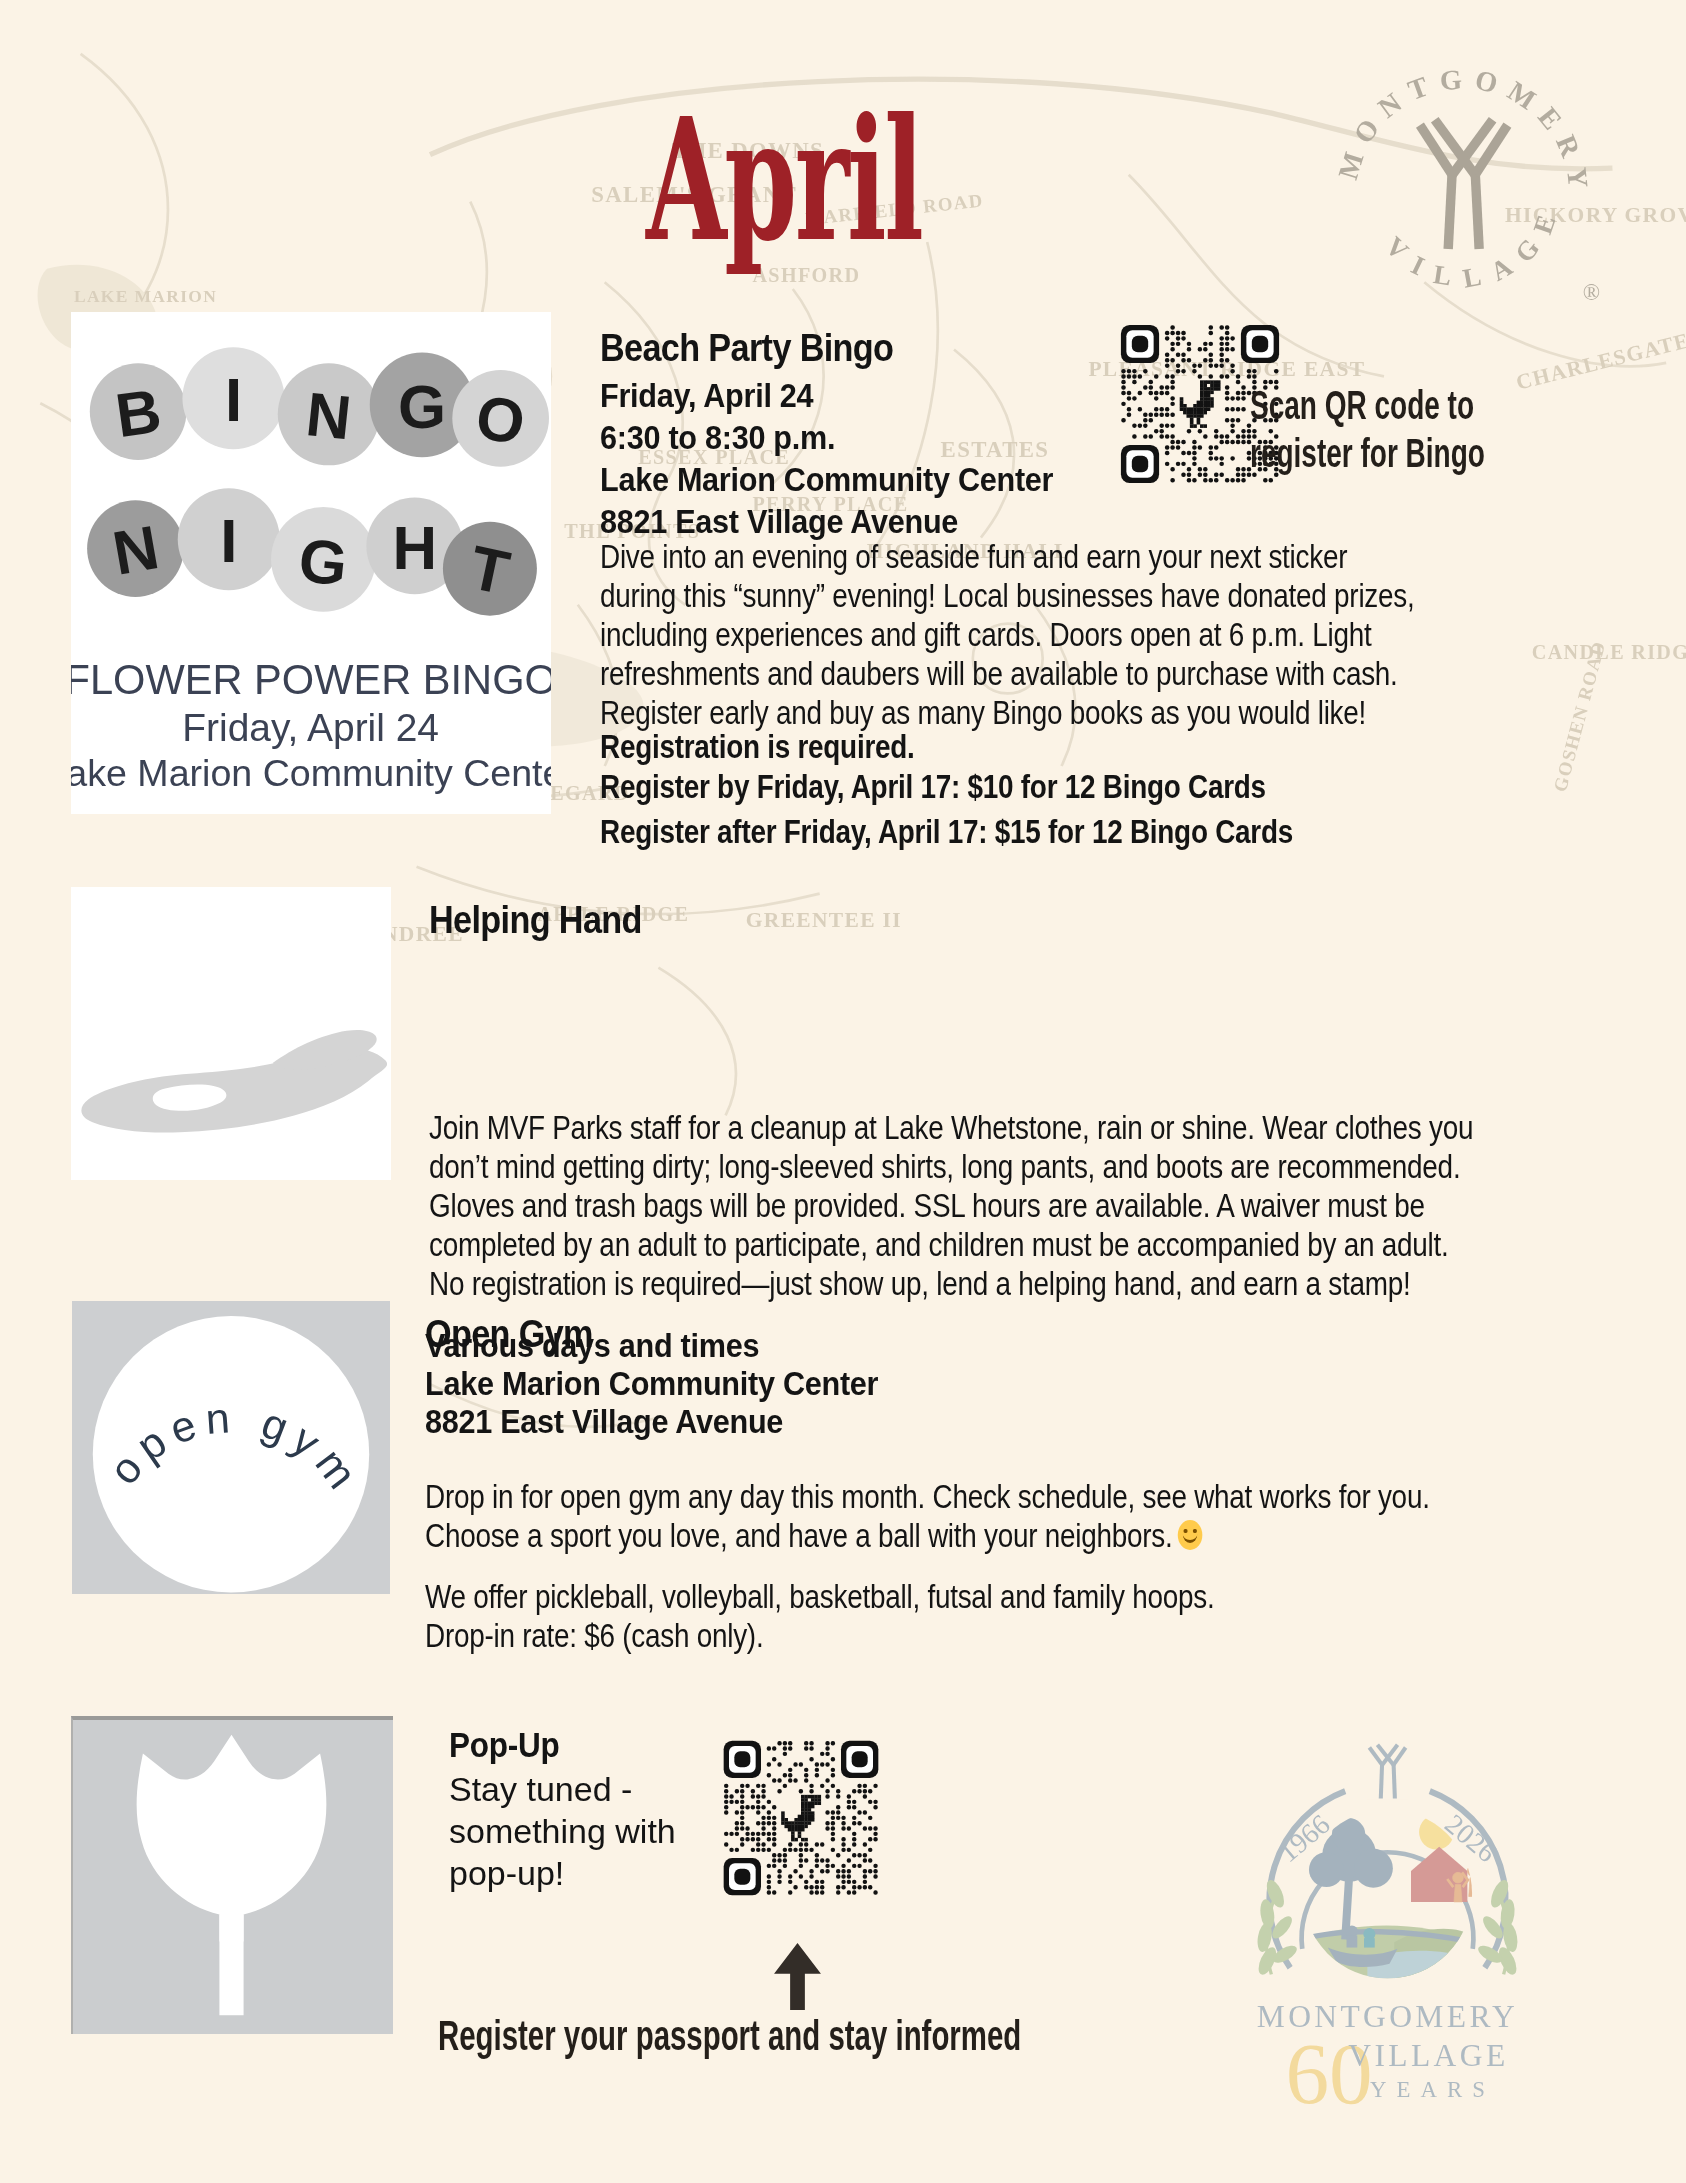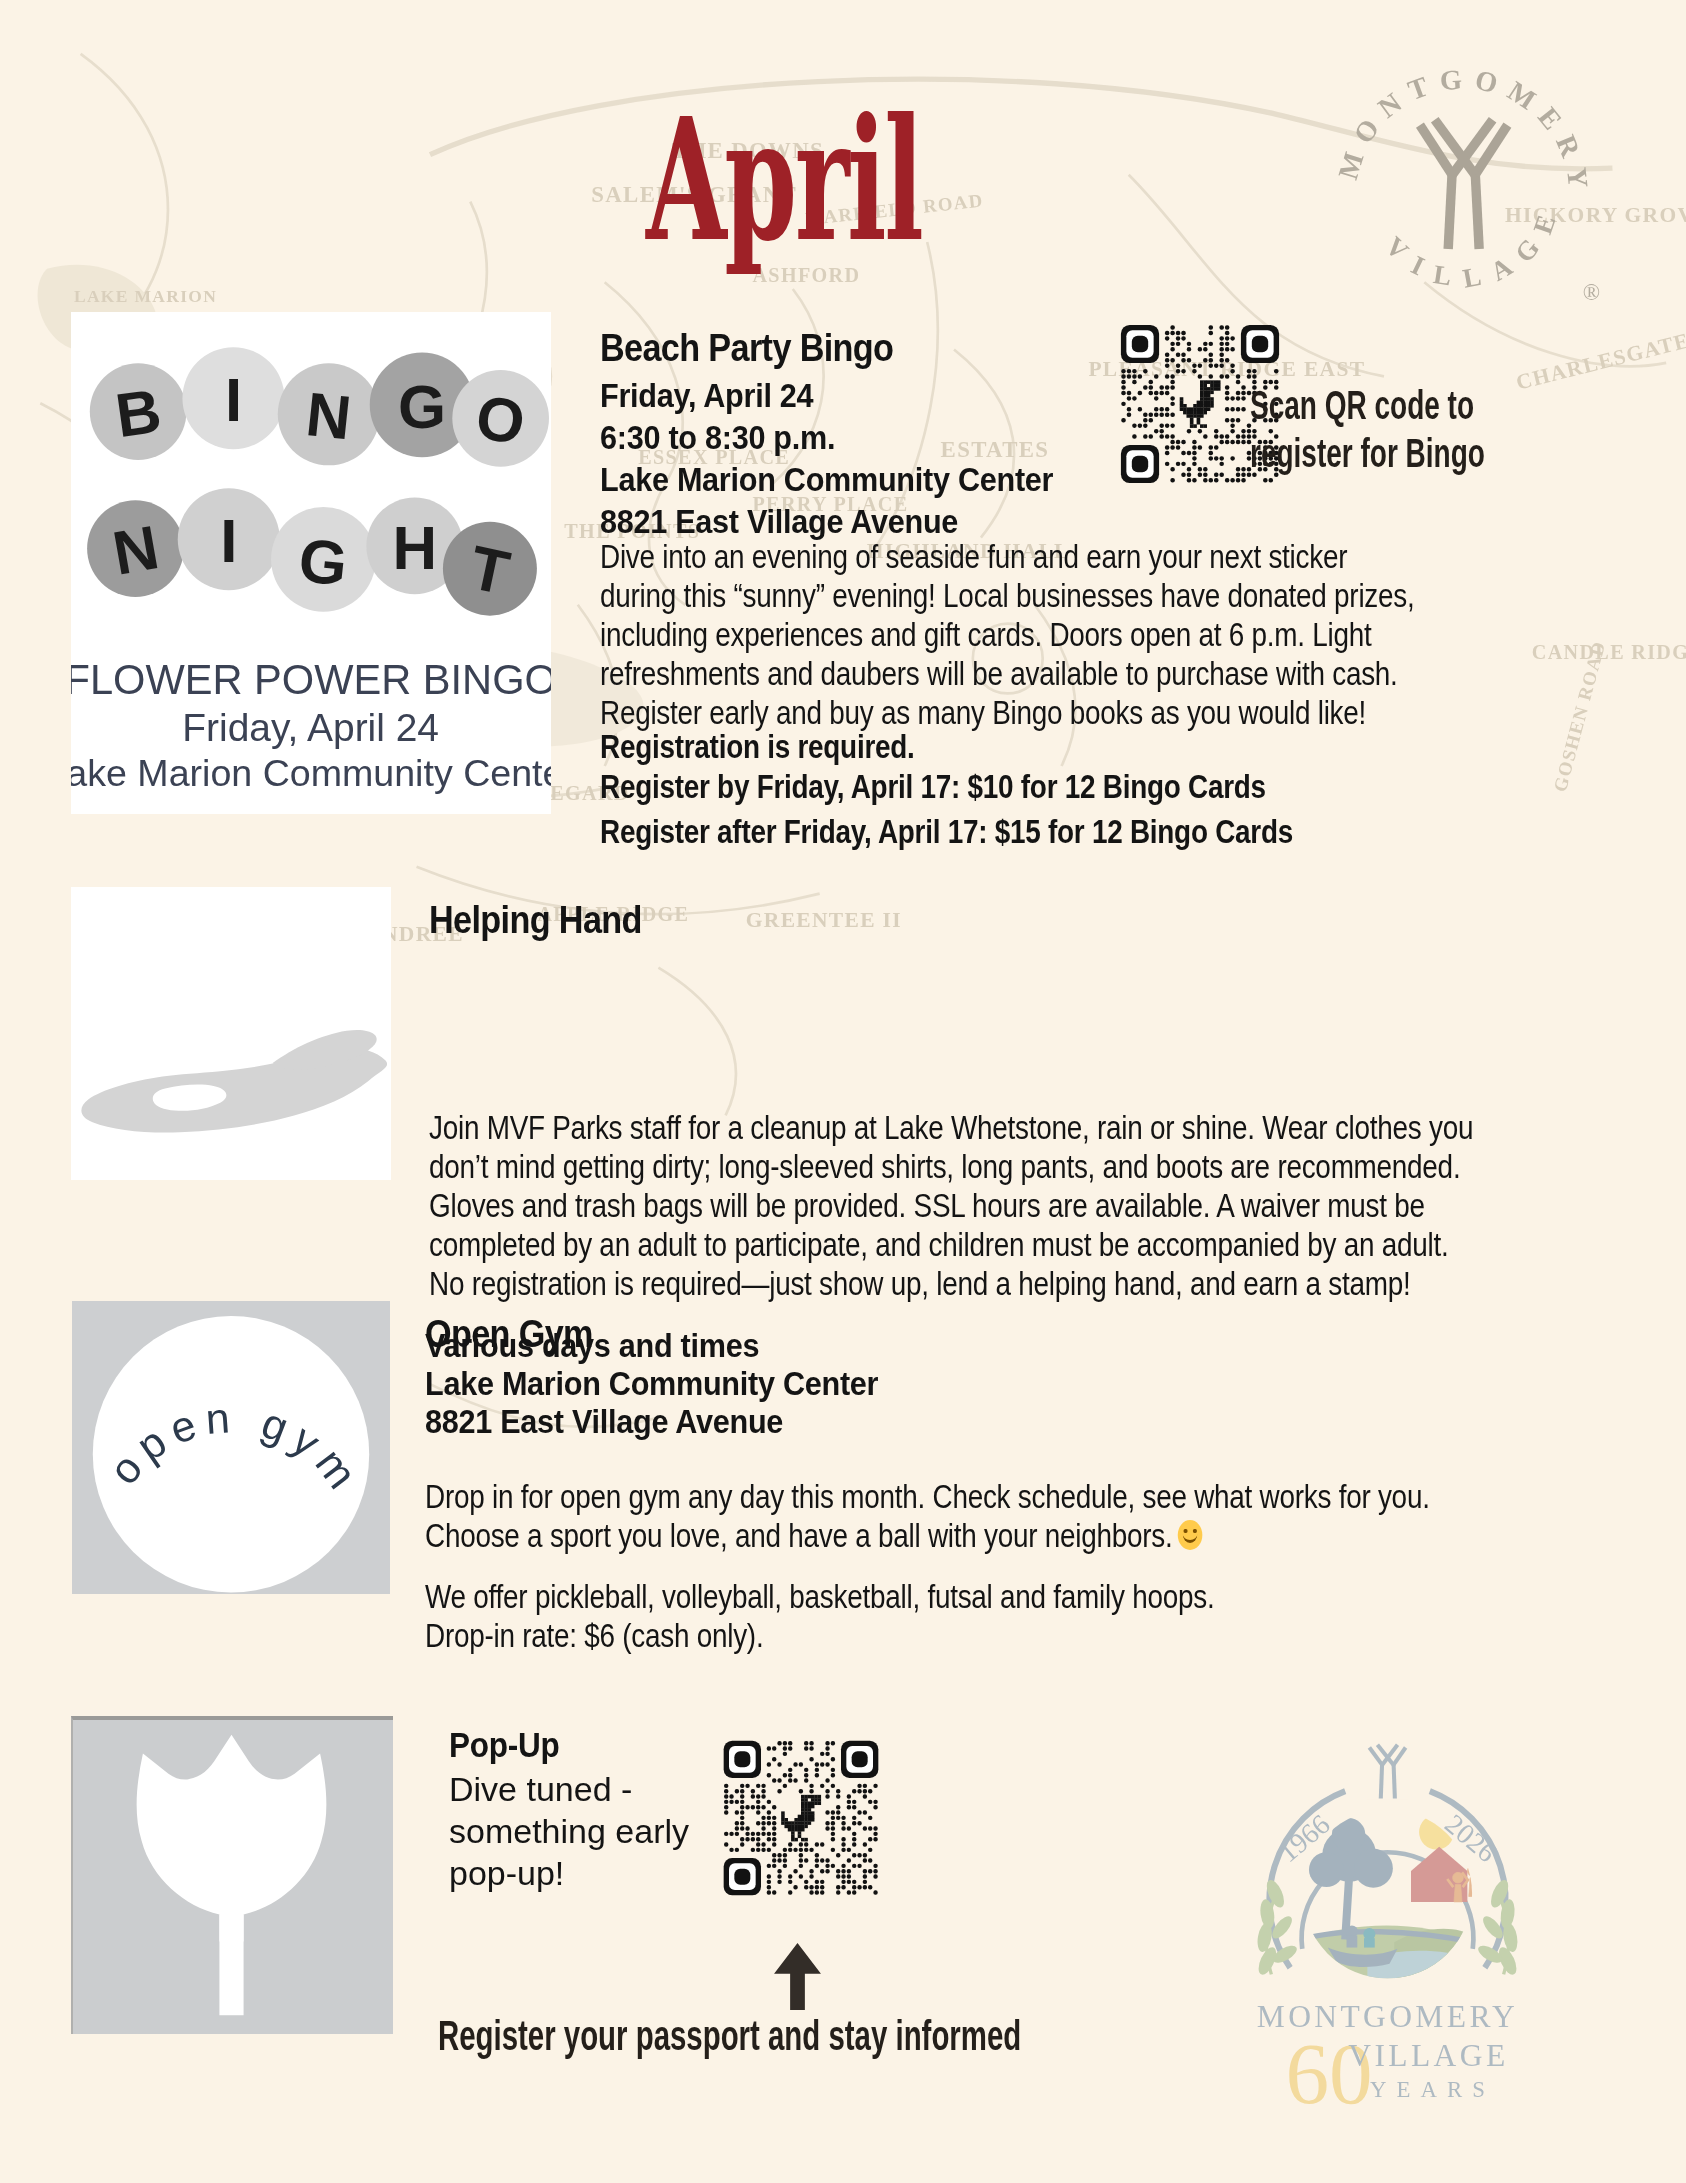--- a/index.html
+++ b/index.html
@@ -570,22 +570,22 @@
           C355,236 306,278 254,290 L254,330 L218,330 L218,290
           C166,278 117,236 102,180 C90,140 94,96 104,50 L142,80
           C166,98 194,86 210,62 Z"></path>
         <rect x="218" y="290" width="36" height="150" fill="#ffffff"></rect>
       </g>
     </svg>
   </div>
 
   <div class="abs boldline cond9" style="left:449px;top:1725px;font-size:35px;">Pop-Up</div>
   <div class="abs" style="left:449px;top:1768px;font-size:34px;line-height:42px;">
-    <div>Dive tuned -</div>
-    <div>something early</div>
+    <div>Stay tuned -</div>
+    <div>something with</div>
     <div>pop-up!</div>
   </div>
 
   <div class="qr" style="left:713px;top:1730px;width:176px;height:176px;"><svg width="100%" height="100%" viewBox="0 0 297 297" xmlns="http://www.w3.org/2000/svg">
         <rect x="108.6" y="18.6" width="7.4" height="7.4" rx="3.42" fill="#121212"></rect>
         <rect x="117.6" y="18.6" width="7.4" height="7.4" rx="3.42" fill="#121212"></rect>
         <rect x="126.6" y="18.6" width="7.4" height="7.4" rx="3.42" fill="#121212"></rect>
         <rect x="153.6" y="18.6" width="7.4" height="7.4" rx="3.42" fill="#121212"></rect>
         <rect x="162.6" y="18.6" width="7.4" height="7.4" rx="3.42" fill="#121212"></rect>
         <rect x="189.6" y="18.6" width="7.4" height="7.4" rx="3.42" fill="#121212"></rect>

